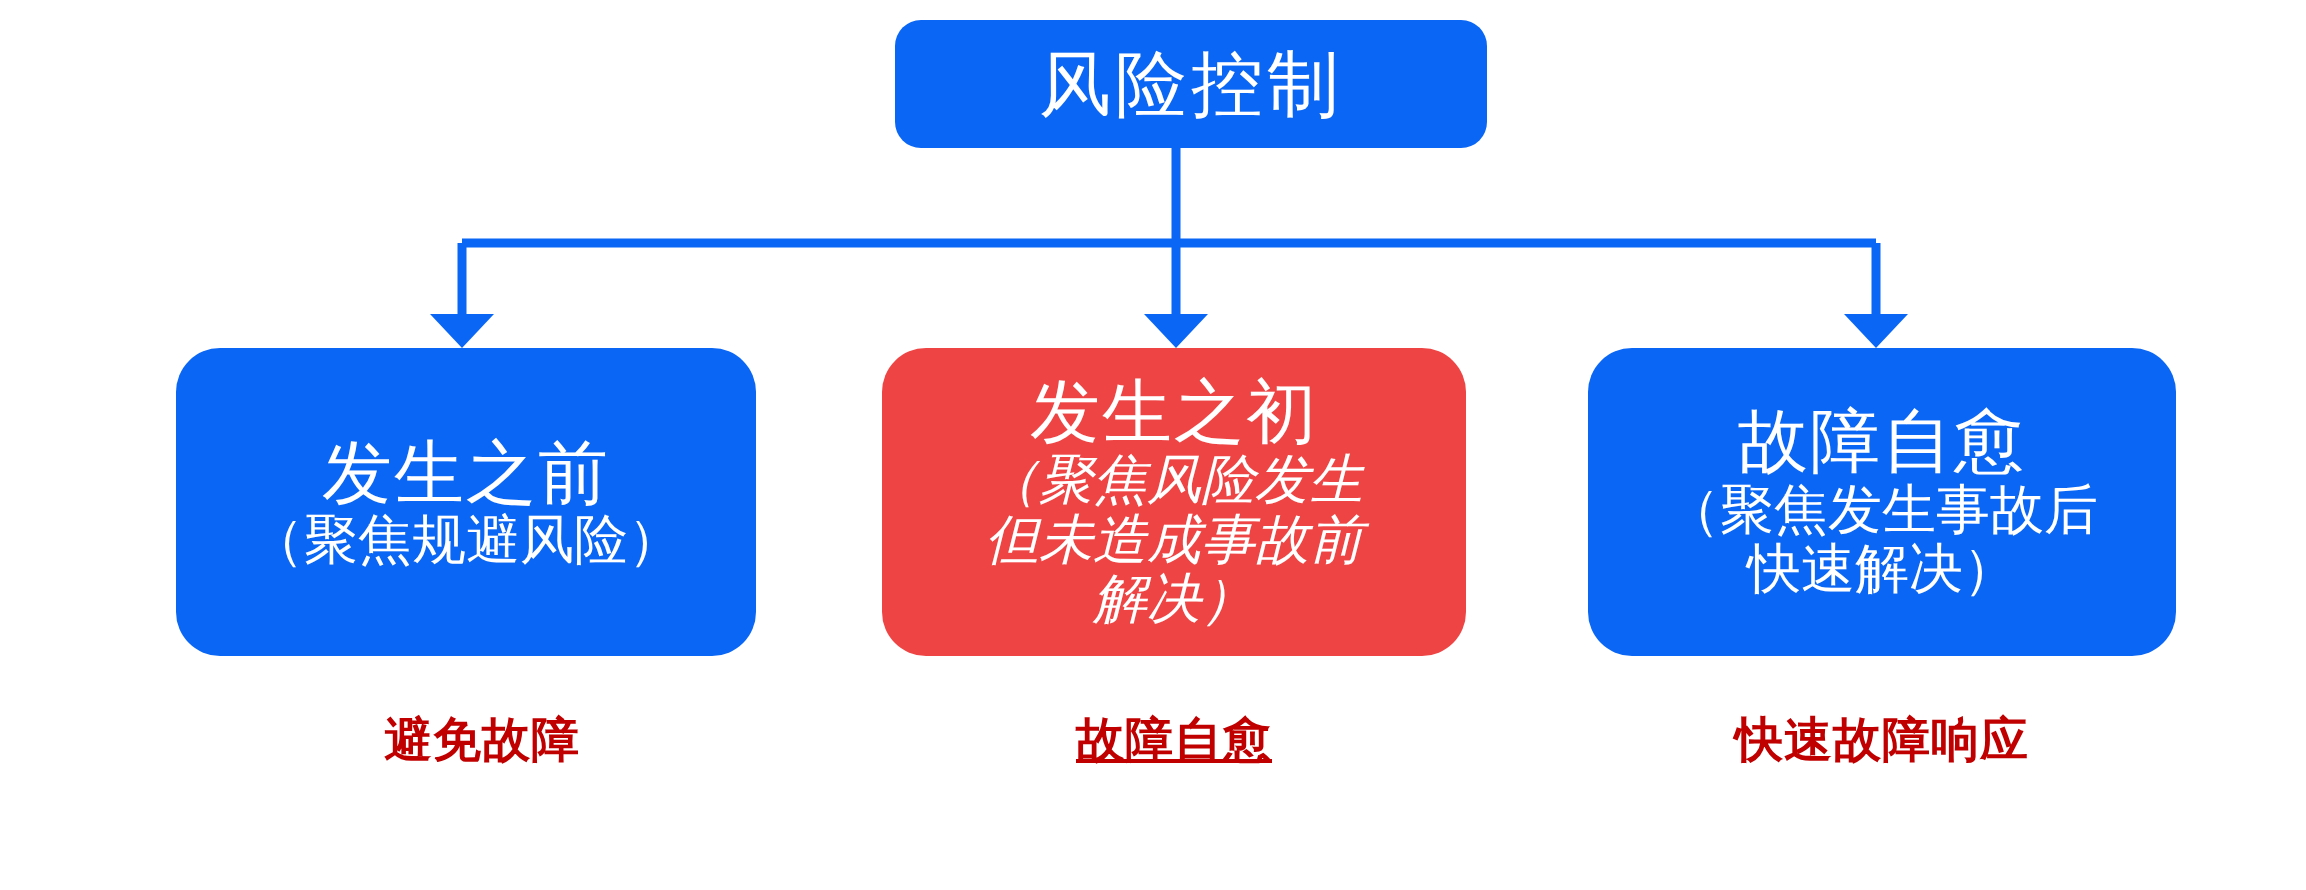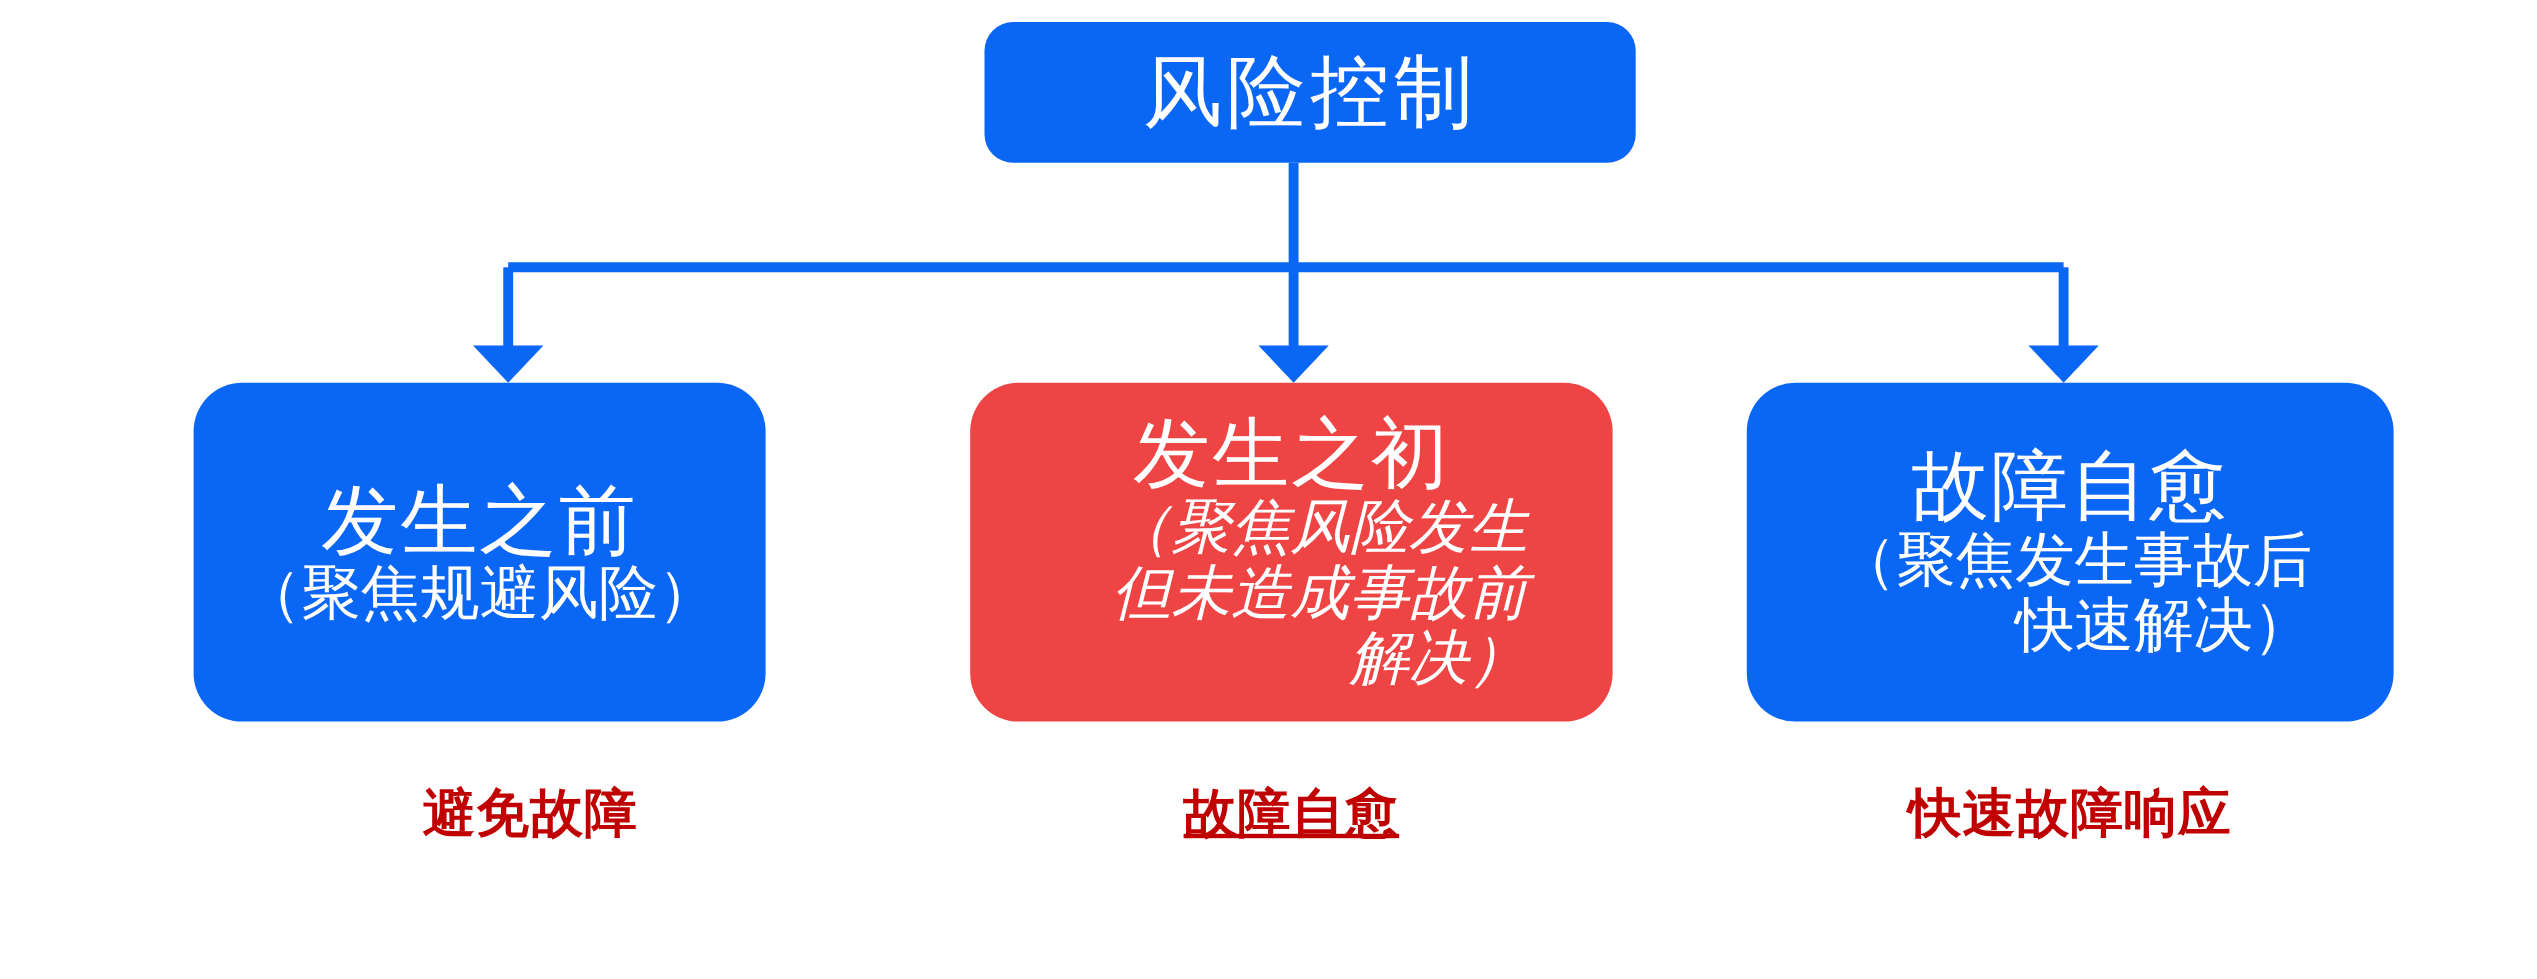--- a/index.html
+++ b/index.html
@@ -22,21 +22,21 @@
   
   .node {
     position: absolute;
     display: flex;
     flex-direction: column;
     align-items: center;
     justify-content: center;
     box-sizing: border-box;
     border-radius: 44px;
     color: #ffffff;
-    text-align: right;
+    text-align: center;
     line-height: 1.04;
     padding: 4px 10px;
   }
   .node .node-title {
     display: block;
     font-size: 70px;
     letter-spacing: 2px;
     white-space: nowrap;
   }
   .node .node-sub {
@@ -58,21 +58,21 @@
   }
   #node-root .node-title {
     font-size: 72px;
     letter-spacing: 4px;
   }
 
   
   #node-before {
     left: 176px;
     top: 348px;
-    width: 520px;
+    width: 580px;
     height: 308px;
     background: #0a66f5;
   }
   #node-before .node-sub { font-size: 54px; }
 
   #node-onset {
     left: 882px;
     top: 348px;
     width: 584px;
     height: 308px;

